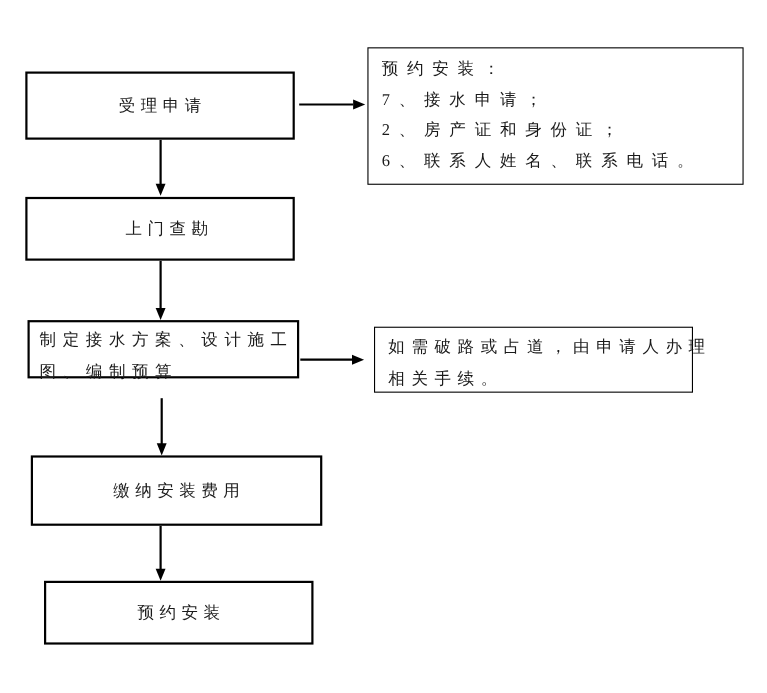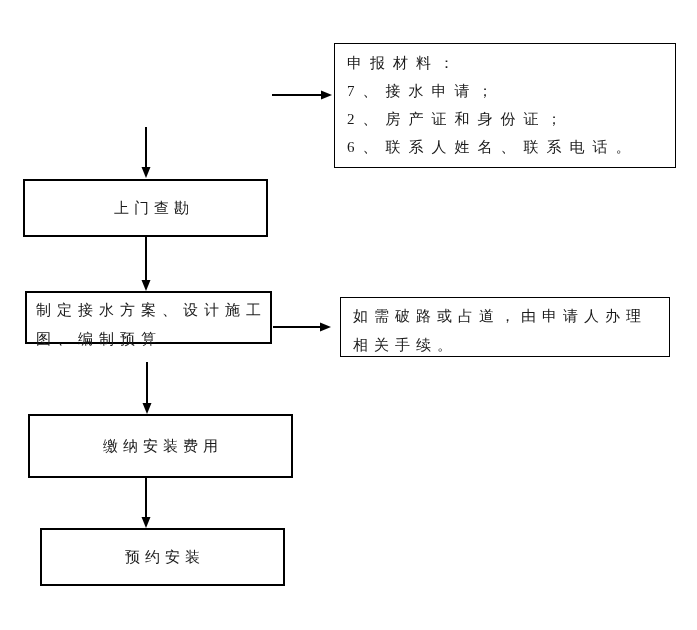--- a/index.html
+++ b/index.html
@@ -50,21 +50,21 @@
   #step1 { left: 23px;  top: 65px;  width: 245px; height: 62px; }
   #step2 { left: 23px;  top: 179px; width: 245px; height: 58px; padding-left: 12px; }
   #step3 { left: 25px;  top: 291px; width: 247px; height: 53px;
            padding: 3px 0 0 9px; letter-spacing: 6px; }
   #step3 .line { line-height: 29px; white-space: nowrap; }
   #step4 { left: 28px;  top: 414px; width: 265px; height: 64px; }
   #step5 { left: 40px;  top: 528px; width: 245px; height: 58px; }
   
   #note-materials { left: 334px; top: 43px;  width: 342px; height: 125px;
                     padding: 5px 0 0 12px; letter-spacing: 8px; }
-  #note-road      { left: 340px; top: 297px; width: 330px; height: 60px;
+  #note-road      { left: 340px; top: 297px; width: 290px; height: 60px;
                     padding: 4px 0 0 12px; }
   #note-road .line { line-height: 29px; }
   .arrow-line { stroke: #000000; stroke-width: 2; fill: none; }
   .arrow-head { fill: #000000; stroke: none; }
 </style>
 </head>
 <body>
 
 <div class="stage">
 
@@ -88,40 +88,43 @@
     <g>
       <line class="arrow-line" x1="147" y1="362" x2="147" y2="404"></line>
       <polygon class="arrow-head" points="142.5,403 151.5,403 147,414"></polygon>
     </g>
     <g>
       <line class="arrow-line" x1="146" y1="478" x2="146" y2="518"></line>
       <polygon class="arrow-head" points="141.5,517 150.5,517 146,528"></polygon>
     </g>
   </svg>
 
+  <div class="box step" id="step1">
+    <span>受理申请</span>
+  </div>
 
   <div class="box step" id="step2">
     <span>上门查勘</span>
   </div>
 
   <div class="box" id="step3">
     <div class="line">制定接水方案、设计施工</div>
     <div class="line">图、编制预算</div>
   </div>
 
   <div class="box step" id="step4">
     <span>缴纳安装费用</span>
   </div>
 
   <div class="box step" id="step5">
     <span>预约安装</span>
   </div>
 
   <div class="box note" id="note-materials">
-    <div class="line">申报材料：</div>
+    <div class="line">预约安装：</div>
     <div class="line">7、接水申请；</div>
     <div class="line">2、房产证和身份证；</div>
     <div class="line">6、联系人姓名、联系电话。</div>
   </div>
 
   <div class="box note" id="note-road">
     <div class="line">如需破路或占道，由申请人办理</div>
     <div class="line">相关手续。</div>
   </div>
 

